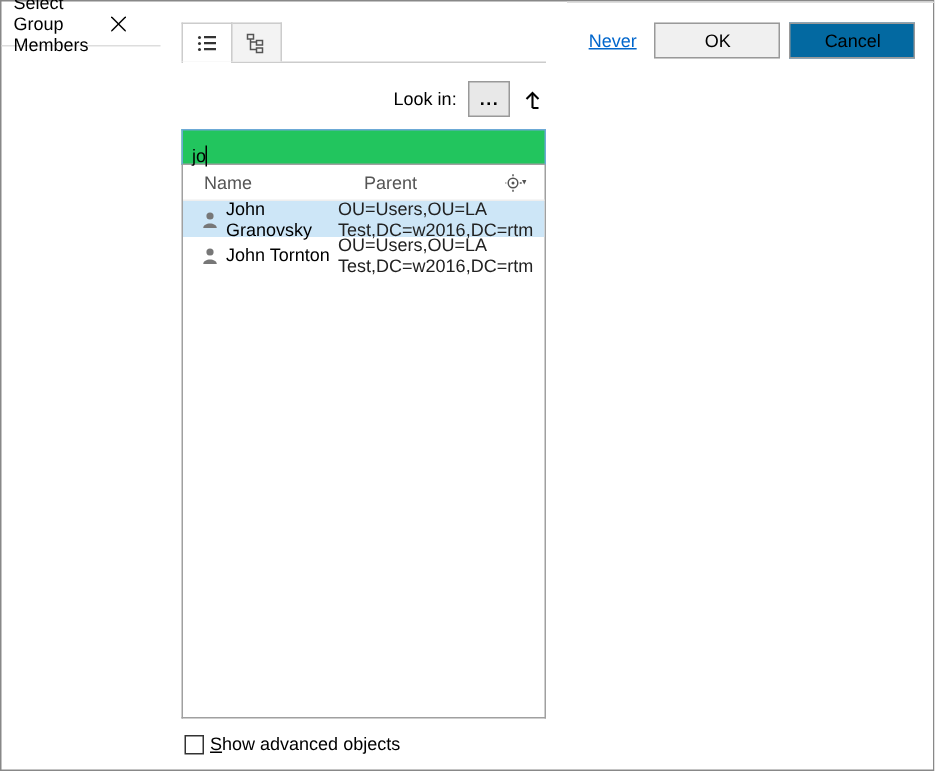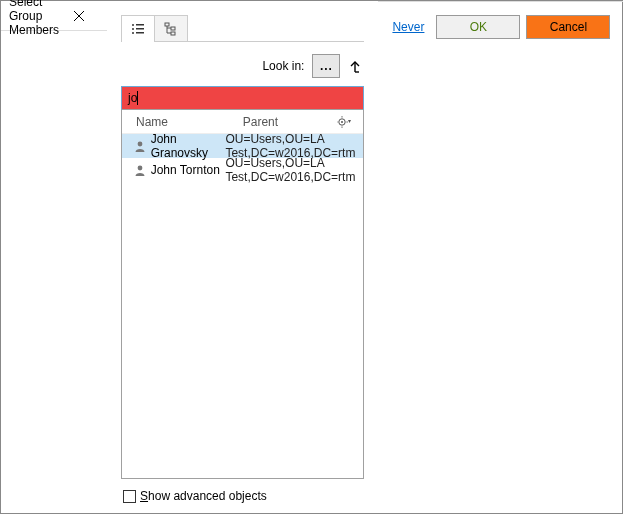--- a/index.html
+++ b/index.html
@@ -122,24 +122,23 @@
     height: 22px;
     display: flex;
     align-items: center;
     justify-content: center;
     cursor: pointer;
   }
   .searchbox {
     height: 24px;
     border: 1px solid #6ca9d6;
     border-bottom: 1px solid #a0a0a0;
-    background: #ef4444;
-    display: flex;
-    align-items: center;
-    padding: 0 6px;
+    background: #22c55e;
+    display: flex;
+    padding: 10px 6px;
   }
   .searchbox span {
     font-size: 12px;
   }
   .caret {
     display: inline-block;
     width: 1px;
     height: 14px;
     background: #000;
     margin-left: 0px;
@@ -211,28 +210,28 @@
   .footer .linkish {
     color: #0066cc;
     text-decoration: underline;
     cursor: pointer;
   }
   .footer .spacer { flex: 1; }
   .btn {
     width: 84px;
     height: 24px;
     border: 1px solid #999;
-    background: #f97316;
+    background: #0369a1;
     display: flex;
     align-items: center;
     justify-content: center;
     cursor: pointer;
   }
   .btn.disabled {
-    color: #4d7c0f;
+    color: #000000;
     background: #f0f0f0;
   }
 </style>
 </head>
 <body>
 
 <div class="window">
 
   <div class="titlebar">
     <div class="title">Select Group Members</div>

